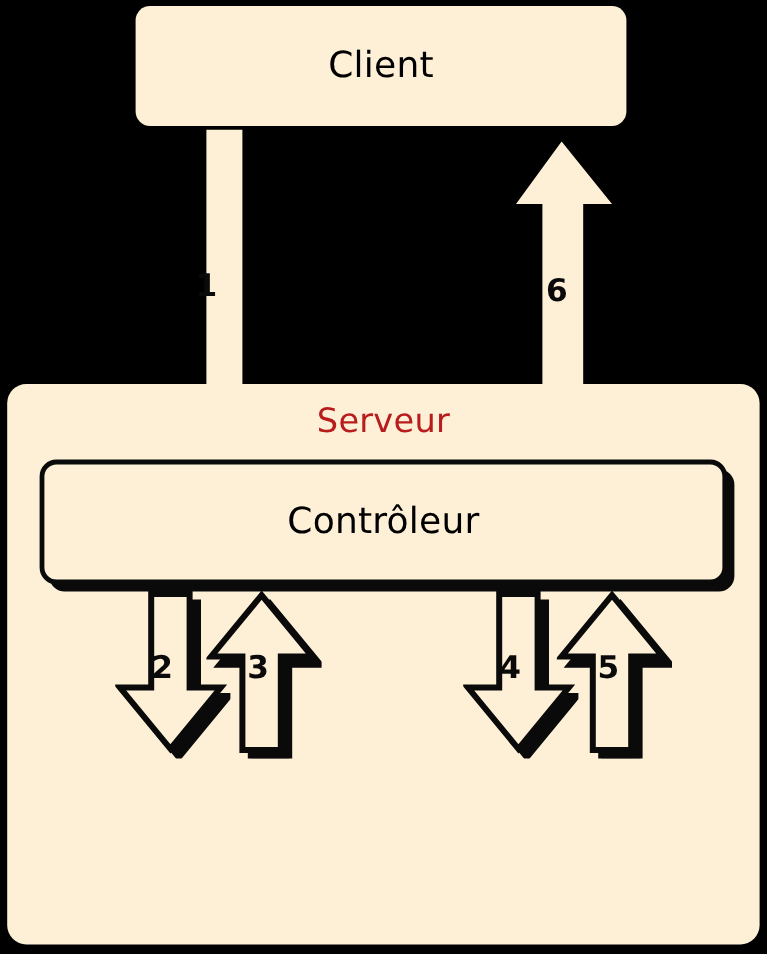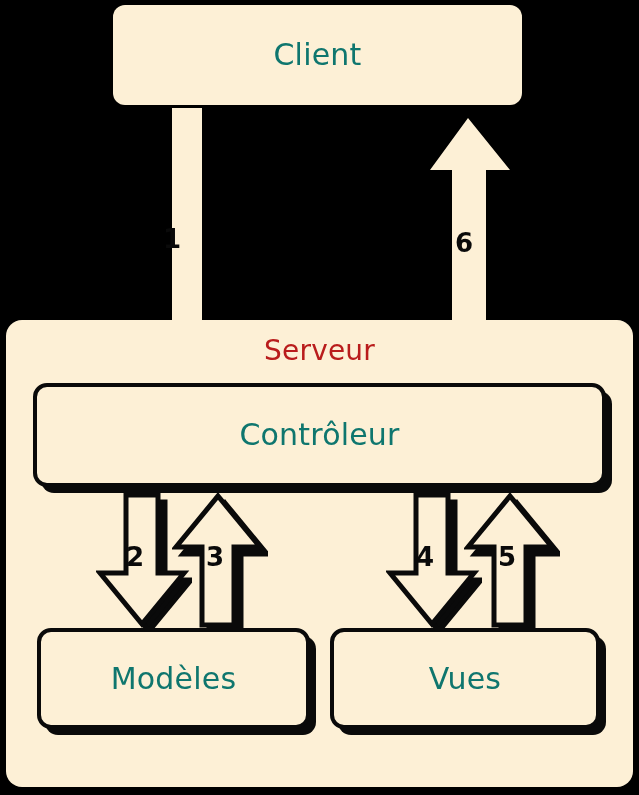--- a/index.html
+++ b/index.html
@@ -22,21 +22,21 @@
     box-sizing: border-box;
     background: #FDF0D6;
     display: flex;
     align-items: center;
     justify-content: center;
     color: #000000;
   }
   .node-label {
     font-size: 30px;
     line-height: 1;
-    color: #0f766e;
+    color: #000000;
     letter-spacing: 0.2px;
     user-select: none;
   }
   
   #client-box {
     left: 113px;
     top: 5px;
     width: 409px;
     height: 100px;
     border-radius: 12px;
@@ -176,21 +176,15 @@
   </div>
 
   <div class="arrow" id="arrow-5">
     <svg width="96" height="140" viewBox="0 0 96 140">
       <path d="M 46 4 L 88 55 L 62 55 L 62 133 L 30 133 L 30 55 L 4 55 Z" stroke="#0A0A0A" stroke-width="5" stroke-linejoin="miter" transform="translate(7,7)" style="fill:#0A0A0A;stroke:#0A0A0A"></path>
       <path d="M 46 4 L 88 55 L 62 55 L 62 133 L 30 133 L 30 55 L 4 55 Z" fill="#FDF0D6" stroke="#0A0A0A" stroke-width="5" stroke-linejoin="miter"></path>
     </svg>
     <span class="arrow-num">5</span>
   </div>
 
-  <div class="inner-box" id="models-box">
-    <span class="node-label">Modèles</span>
-  </div>
 
-  <div class="inner-box" id="views-box">
-    <span class="node-label">Vues</span>
-  </div>
 
 </div>
 
 </body></html>

